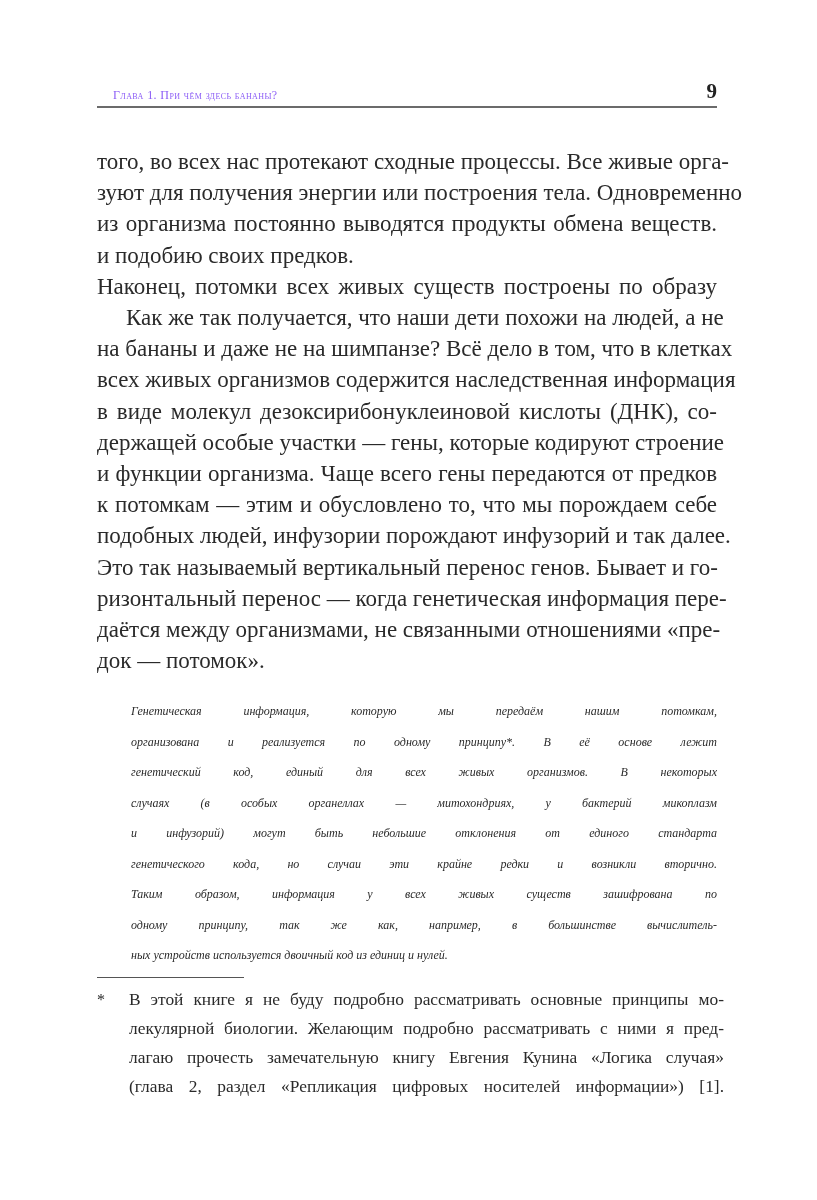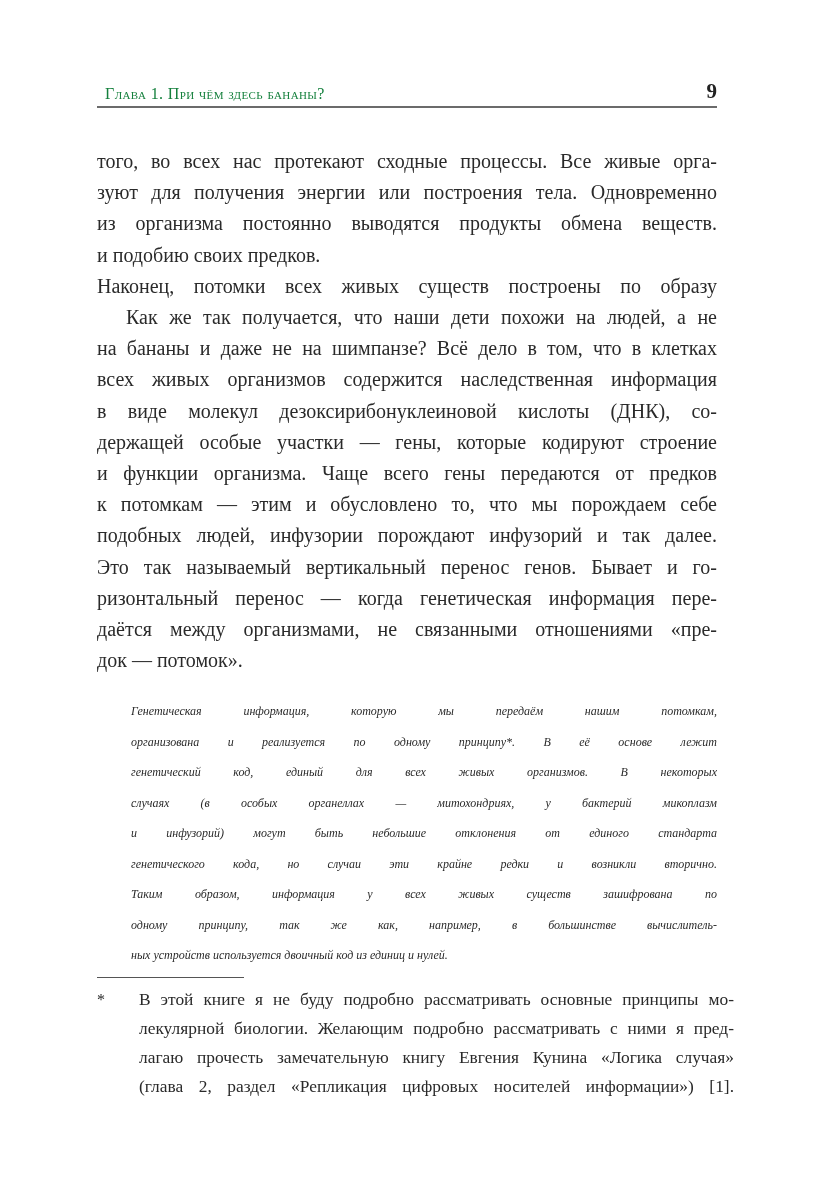--- a/index.html
+++ b/index.html
@@ -1,29 +1,29 @@
 <!DOCTYPE html>
 <html><head>
   <meta charset="utf-8">
   <style>
     html, body { margin: 0; padding: 0; background: #ffffff; }
     body { width: 817px; height: 1200px; position: relative; overflow: hidden; color: #2a2a2a; }
     .page { position: absolute; left: 97px; top: 0; width: 620px; font-family: "Liberation Serif", "DejaVu Serif", serif; }
     .running-head { position: absolute; top: 84px; left: 0; width: 620px; height: 22px; border-bottom: 2px solid #6b6b6b; }
-    .rh-title { position: absolute; left: 8px; bottom: 3px; font-size: 16px; font-variant: small-caps; letter-spacing: 0.4px; color: #15803d; }
+    .rh-title { position: absolute; left: 16px; bottom: 3px; font-size: 12px; font-variant: small-caps; letter-spacing: 0.4px; color: #8b5cf6; }
     .rh-page { position: absolute; right: 0; bottom: 2px; font-size: 21px; font-weight: bold; color: #222; }
-    .body-text { position: absolute; top: 146px; left: 0; width: 620px; font-size: 20px; line-height: 31.2px; }
+    .body-text { position: absolute; top: 146px; left: 0; width: 620px; font-size: 23px; line-height: 31.2px; }
     .line { display: block; white-space: nowrap; text-align: justify; text-align-last: justify; }
     .line.last { text-align-last: left; }
     .indent { padding-left: 29px; }
     .box { position: absolute; top: 696px; left: 34px; width: 586px; font-style: italic; font-size: 12px; line-height: 30.5px; }
     .fn-rule { position: absolute; top: 977px; left: 0; width: 147px; height: 0; border-top: 1.5px solid #555; }
     .footnote { position: absolute; top: 985px; left: 0; width: 620px; font-size: 17.4px; line-height: 29px; }
     .fn-mark { position: absolute; left: 0; top: 0; font-size: 16px; }
-    .fn-lines { margin-left: 42px; width: 595px; }
+    .fn-lines { margin-left: 32px; width: 595px; }
   </style>
 </head>
 <body>
 
 <div class="page">
 
   <div class="running-head">
     <span class="rh-title">Глава 1. При чём здесь бананы?</span>
     <span class="rh-page">9</span>
   </div>

